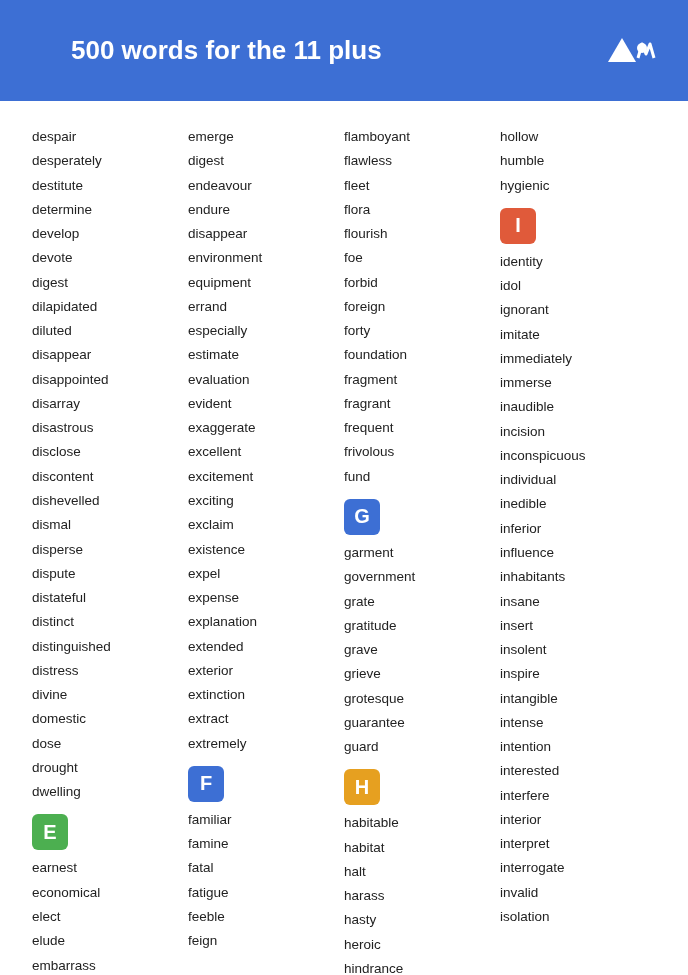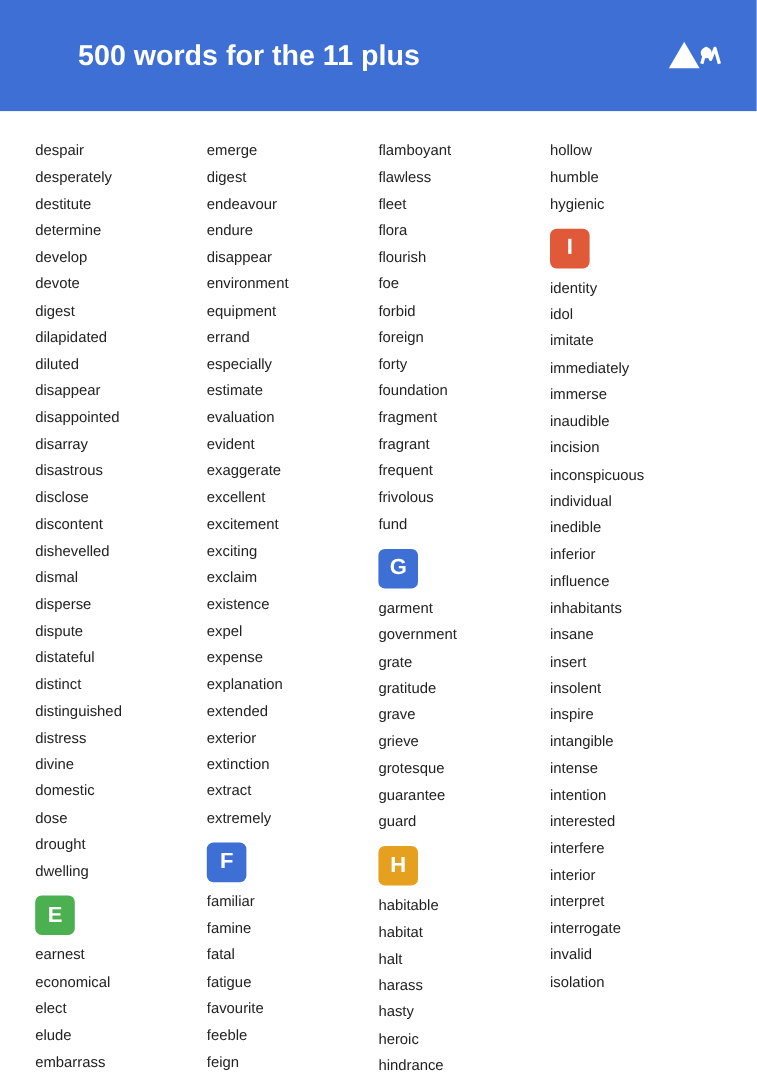--- a/index.html
+++ b/index.html
@@ -164,21 +164,20 @@
     <div class="word">extract</div>
     <div class="word">extremely</div>
 
     <div class="badge-row">
       <span class="letter-badge badge-blue">F</span>
     </div>
     <div class="word">familiar</div>
     <div class="word">famine</div>
     <div class="word">fatal</div>
     <div class="word">fatigue</div>
-    <div class="word">favourite</div>
     <div class="word">feeble</div>
     <div class="word">feign</div>
 
   </div>
 
   <div class="col">
     <div class="word">flamboyant</div>
     <div class="word">flawless</div>
     <div class="word">fleet</div>
     <div class="word">flora</div>
@@ -223,20 +222,21 @@
   <div class="col">
     <div class="word">hollow</div>
     <div class="word">humble</div>
     <div class="word">hygienic</div>
 
     <div class="badge-row">
       <span class="letter-badge badge-red">I</span>
     </div>
     <div class="word">identity</div>
     <div class="word">idol</div>
+    <div class="word">ignorant</div>
     <div class="word">imitate</div>
     <div class="word">immediately</div>
     <div class="word">immerse</div>
     <div class="word">inaudible</div>
     <div class="word">incision</div>
     <div class="word">inconspicuous</div>
     <div class="word">individual</div>
     <div class="word">inedible</div>
     <div class="word">inferior</div>
     <div class="word">influence</div>

